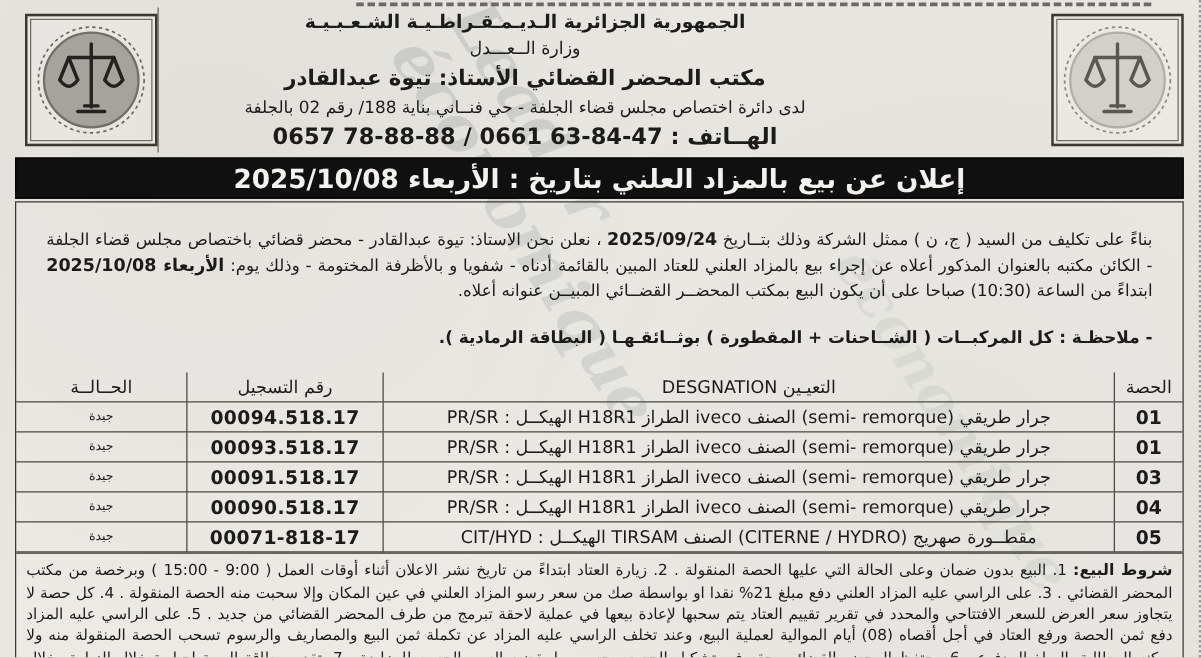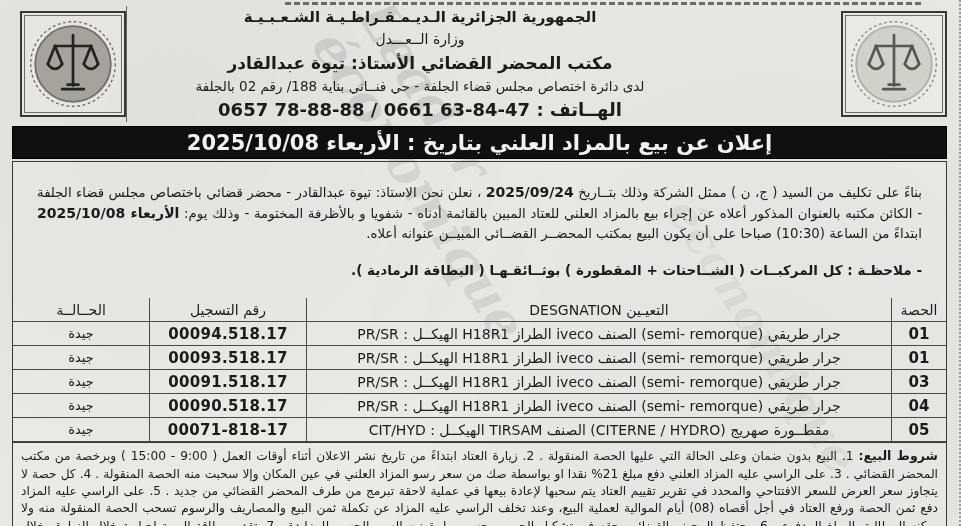--- a/index.html
+++ b/index.html
@@ -45,21 +45,21 @@
   .intro .note{font-weight:bold;font-size:13.5px;margin-top:2px;}
   .intro b{font-size:14px;}
   
   table{width:100%;border-collapse:collapse;direction:rtl;}
   th,td{border:1px solid #4a4843;padding:1px 4px;text-align:center;}
   th{font-size:14px;font-weight:normal;height:21px;}
   td{height:21px;}
   td.lot{font-weight:bold;font-size:15px;width:46px;margin-top:18px;}
   td.des{font-size:14px;}
   td.reg{font-weight:bold;font-size:15px;width:148px;letter-spacing:.3px;}
-  td.cond{font-size:13px;width:128px;}
+  td.cond{font-size:10px;width:128px;}
   th:first-child,td:first-child{border-right:none;}
   th:last-child,td:last-child{border-left:none;}
   thead th{border-top:none;}
   
   .conditions{direction:rtl;text-align:justify;font-size:12.2px;line-height:1.42;
     padding:4px 8px 5px 8px;border-top:1.5px solid #3a3833;}
   .conditions b{font-size:12.6px;}
   
   .fb-banner{margin:5px auto 0 auto;width:562px;height:22px;background:#0d0d0d;border:1px solid #000;
     color:#f4f3ef;display:flex;align-items:center;justify-content:center;

